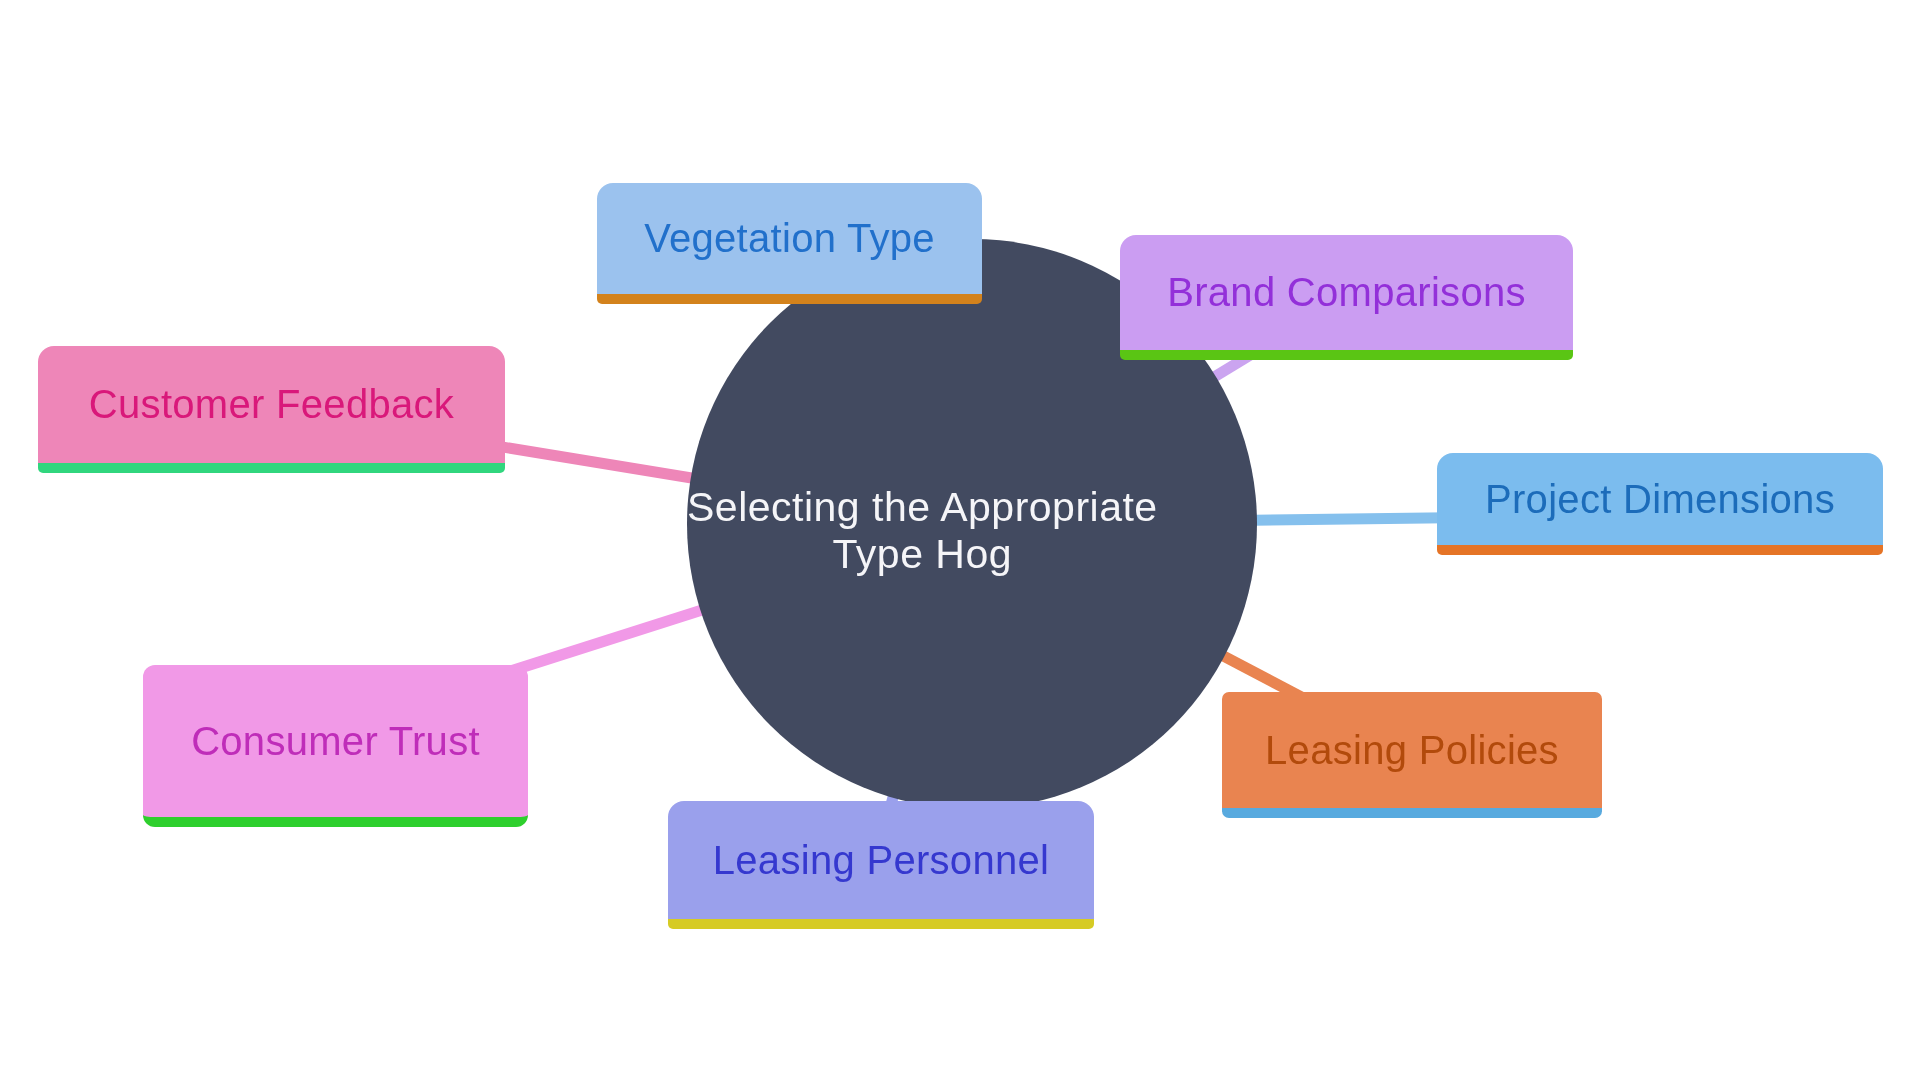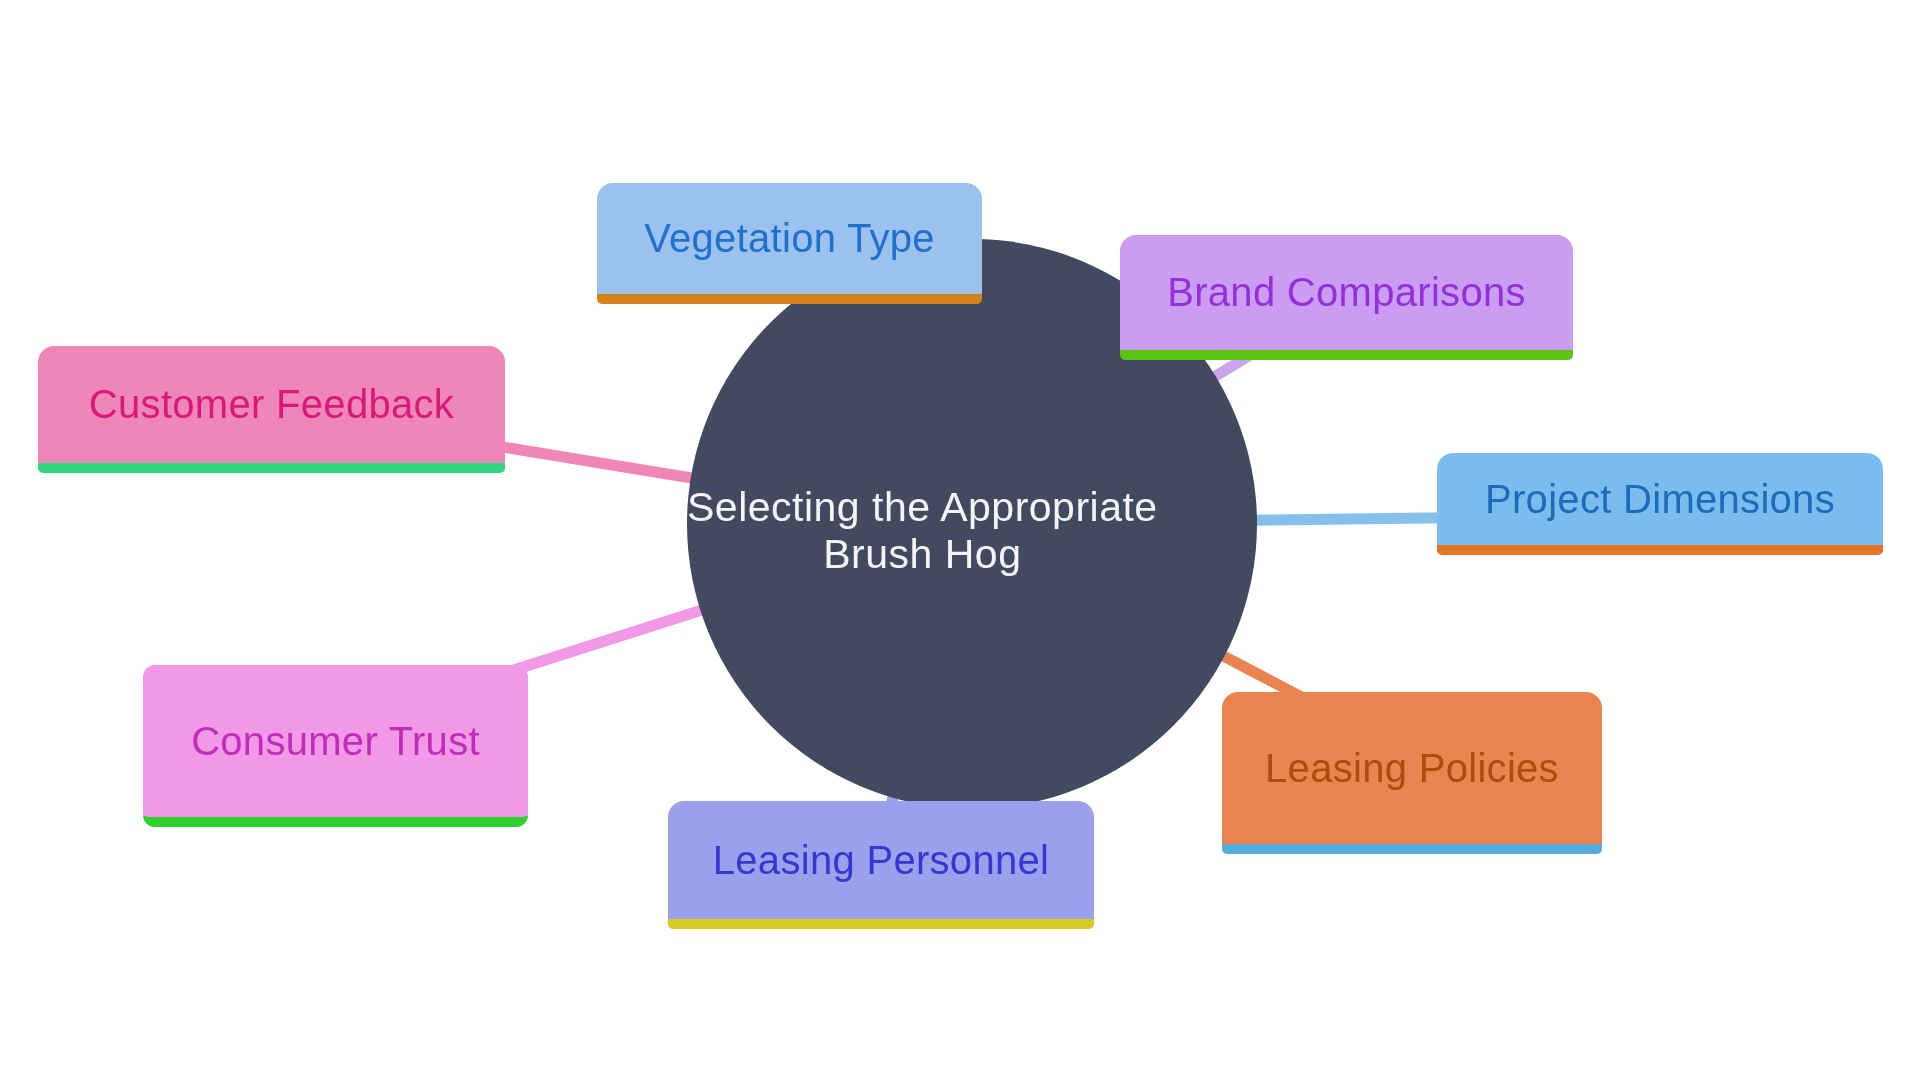--- a/index.html
+++ b/index.html
@@ -53,42 +53,42 @@
     box-sizing: border-box;
     font-size: 40px;
     letter-spacing: 0.3px;
     white-space: nowrap;
   }
   .node-vegetation   { left: 597px;  top: 183px; width: 385px; height: 121px; }
   .node-brand        { left: 1120px; top: 235px; width: 453px; height: 125px; }
   .node-customer     { left: 38px;   top: 346px; width: 467px; height: 127px; }
   .node-project      { left: 1437px; top: 453px; width: 446px; height: 102px; }
   .node-consumer     { left: 143px;  top: 665px; width: 385px; height: 162px; border-radius: 12px; }
-  .node-policies     { left: 1222px; top: 692px; width: 380px; height: 162px; }
+  .node-policies     { left: 1222px; top: 692px; width: 380px; height: 126px; border-radius: 7px; }
   .node-personnel    { left: 668px;  top: 775px; width: 426px; height: 128px; margin-top: 26px; }
 </style>
 </head>
 <body>
 
 <div class="canvas">
 
   <svg class="connector-layer" width="1920" height="1080" viewBox="0 0 1920 1080">
     <line x1="972" y1="524" x2="789" y2="245" stroke-width="11" style="stroke: rgb(155, 194, 238);"></line>
     <line x1="972" y1="524" x2="1346" y2="297" stroke-width="11" style="stroke: rgb(203, 164, 240);"></line>
     <line x1="972" y1="524" x2="271" y2="409" stroke-width="11" style="stroke: rgb(238, 134, 184);"></line>
     <line x1="972" y1="524" x2="1660" y2="515" stroke-width="11" style="stroke: rgb(133, 192, 237);"></line>
     <line x1="972" y1="524" x2="335" y2="727" stroke-width="11" style="stroke: rgb(241, 153, 231);"></line>
     <line x1="972" y1="524" x2="1412" y2="755" stroke-width="11" style="stroke: rgb(233, 132, 80);"></line>
     <line x1="972" y1="524" x2="881" y2="839" stroke-width="11" style="stroke: rgb(154, 160, 236);"></line>
   </svg>
 
   <div class="central-node" style="background-color: rgb(66, 74, 96); color: rgb(245, 245, 248);">
     <div class="central-label">
       <div>Selecting the Appropriate</div>
-      <div>Brush Hog</div>
+      <div>Type Hog</div>
     </div>
   </div>
 
   <div class="node node-vegetation" style="background-color: rgb(155, 194, 238); color: rgb(33, 112, 203); border-bottom-color: rgb(211, 130, 28);">
     <span>Vegetation Type</span>
   </div>
 
   <div class="node node-brand" style="background-color: rgb(203, 157, 242); color: rgb(147, 48, 217); border-bottom-color: rgb(90, 197, 20);">
     <span>Brand Comparisons</span>
   </div>

